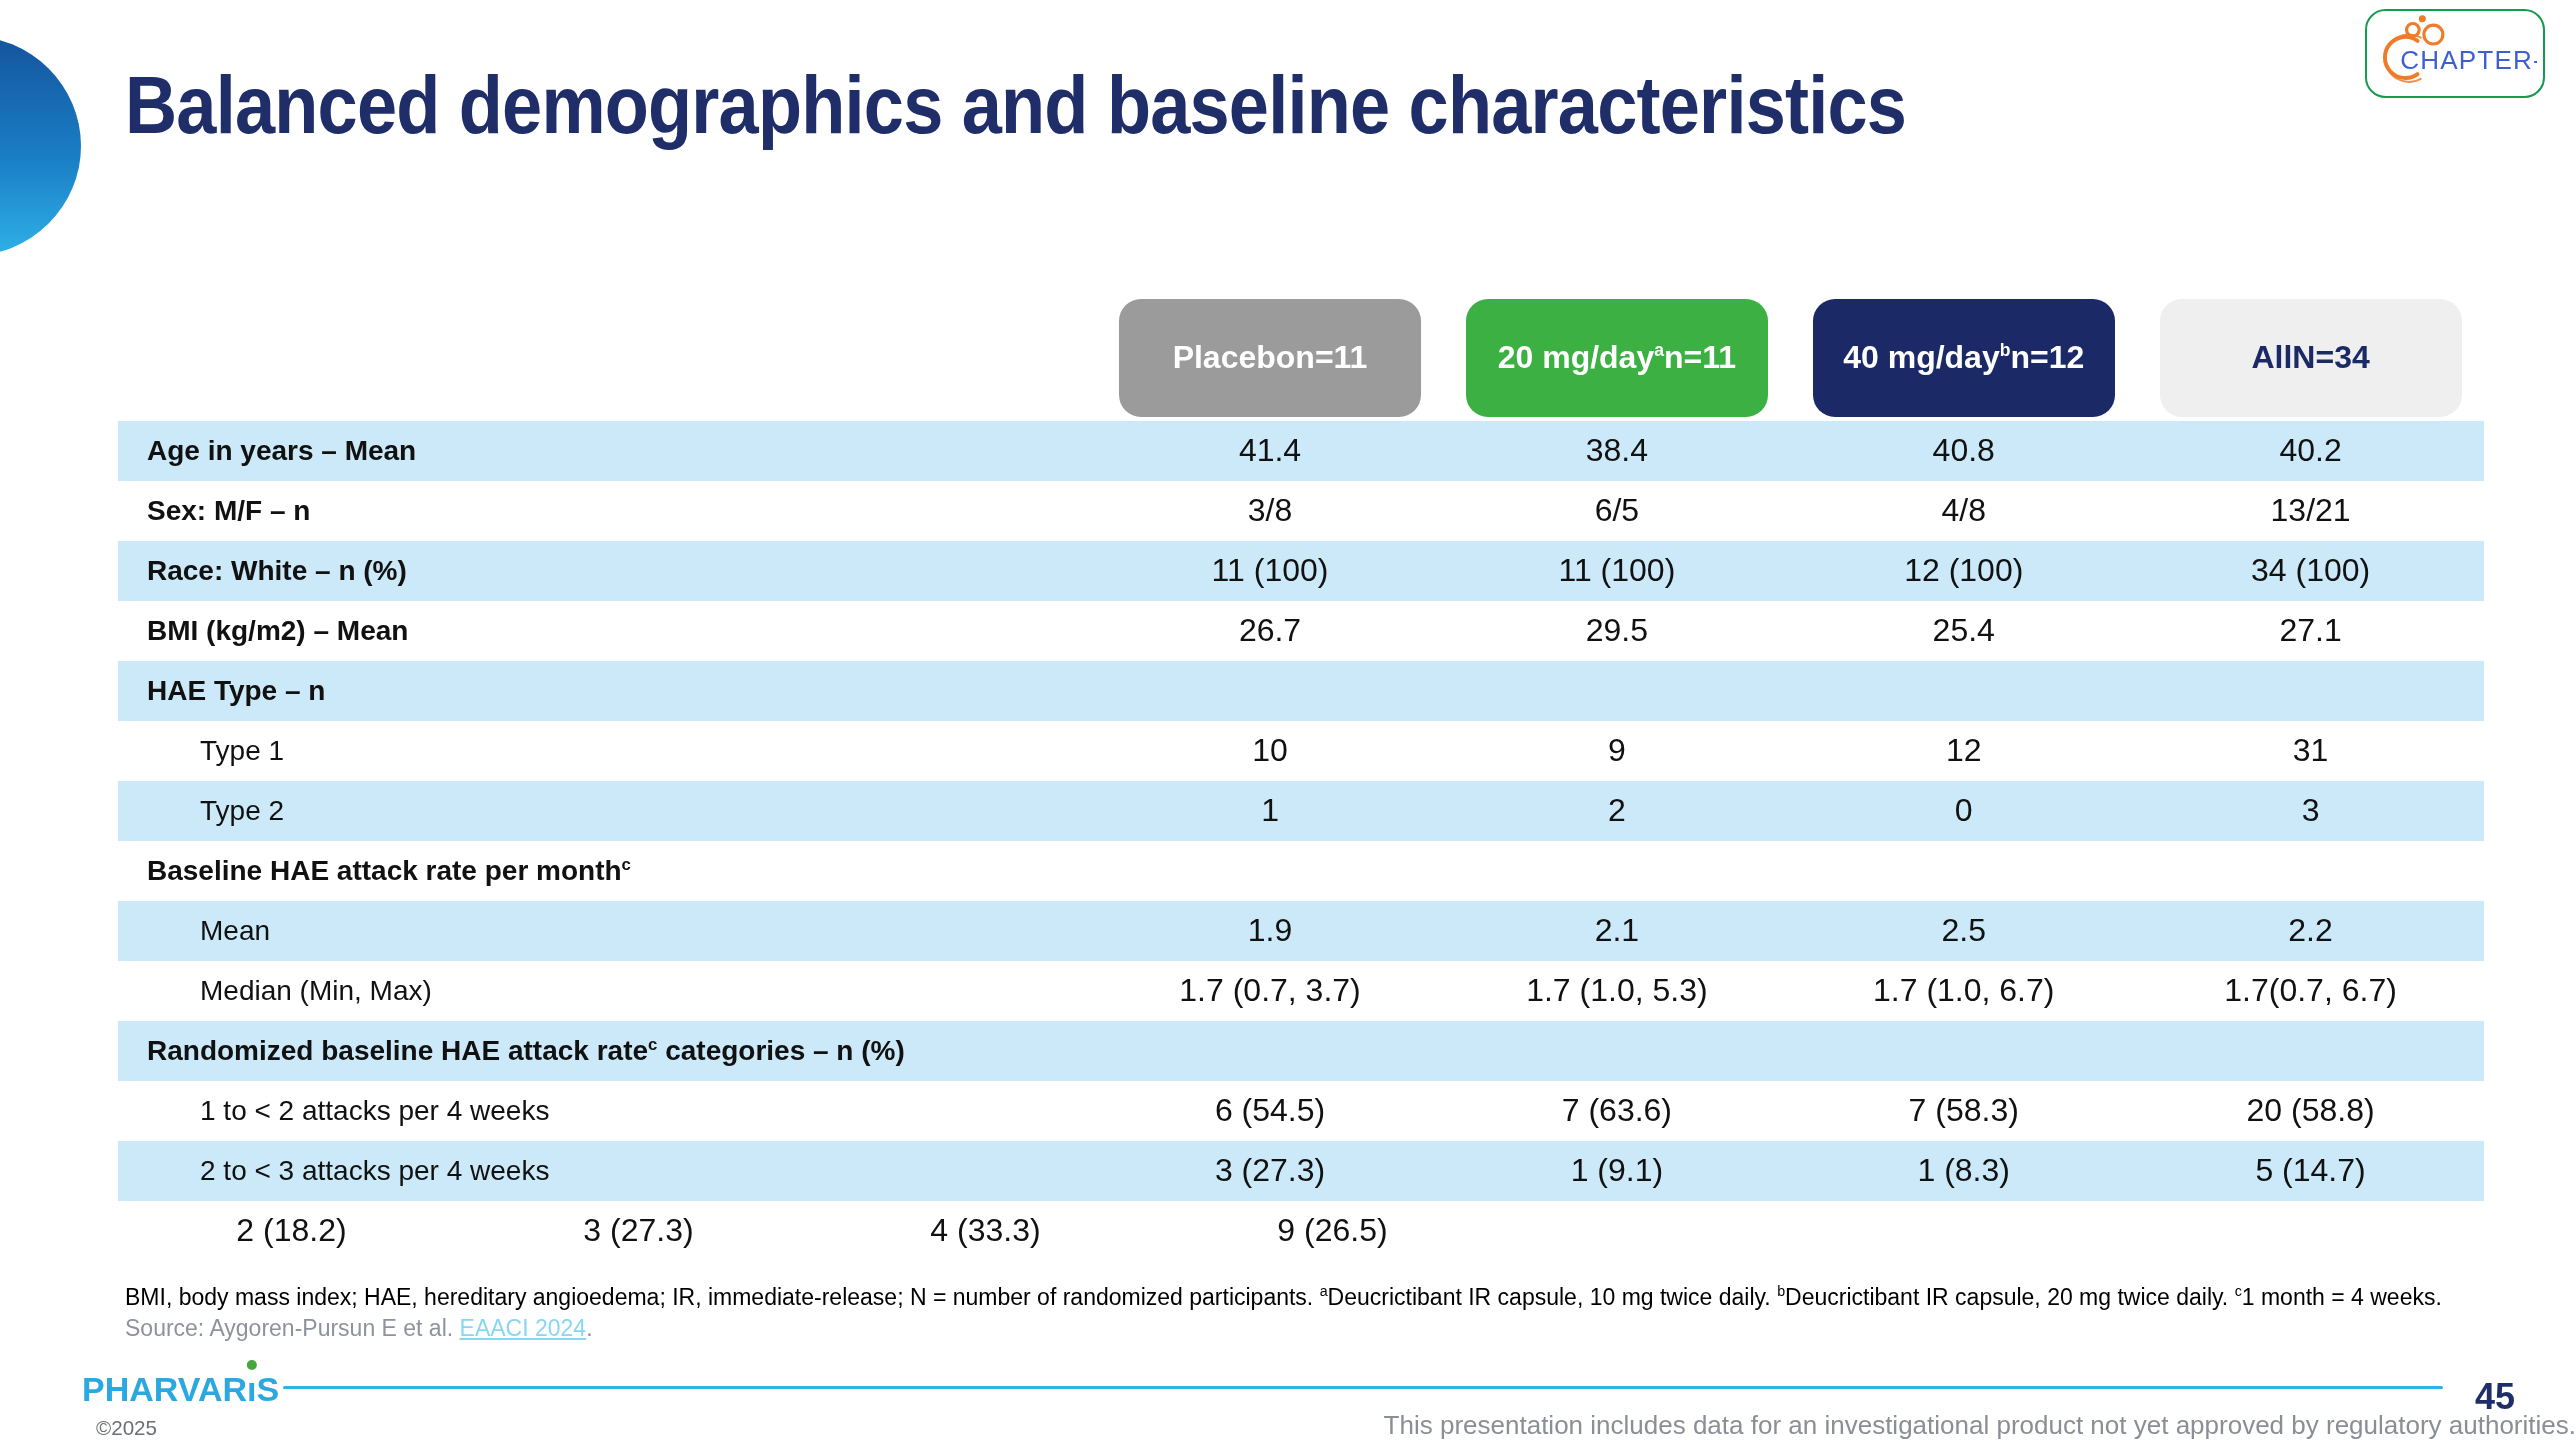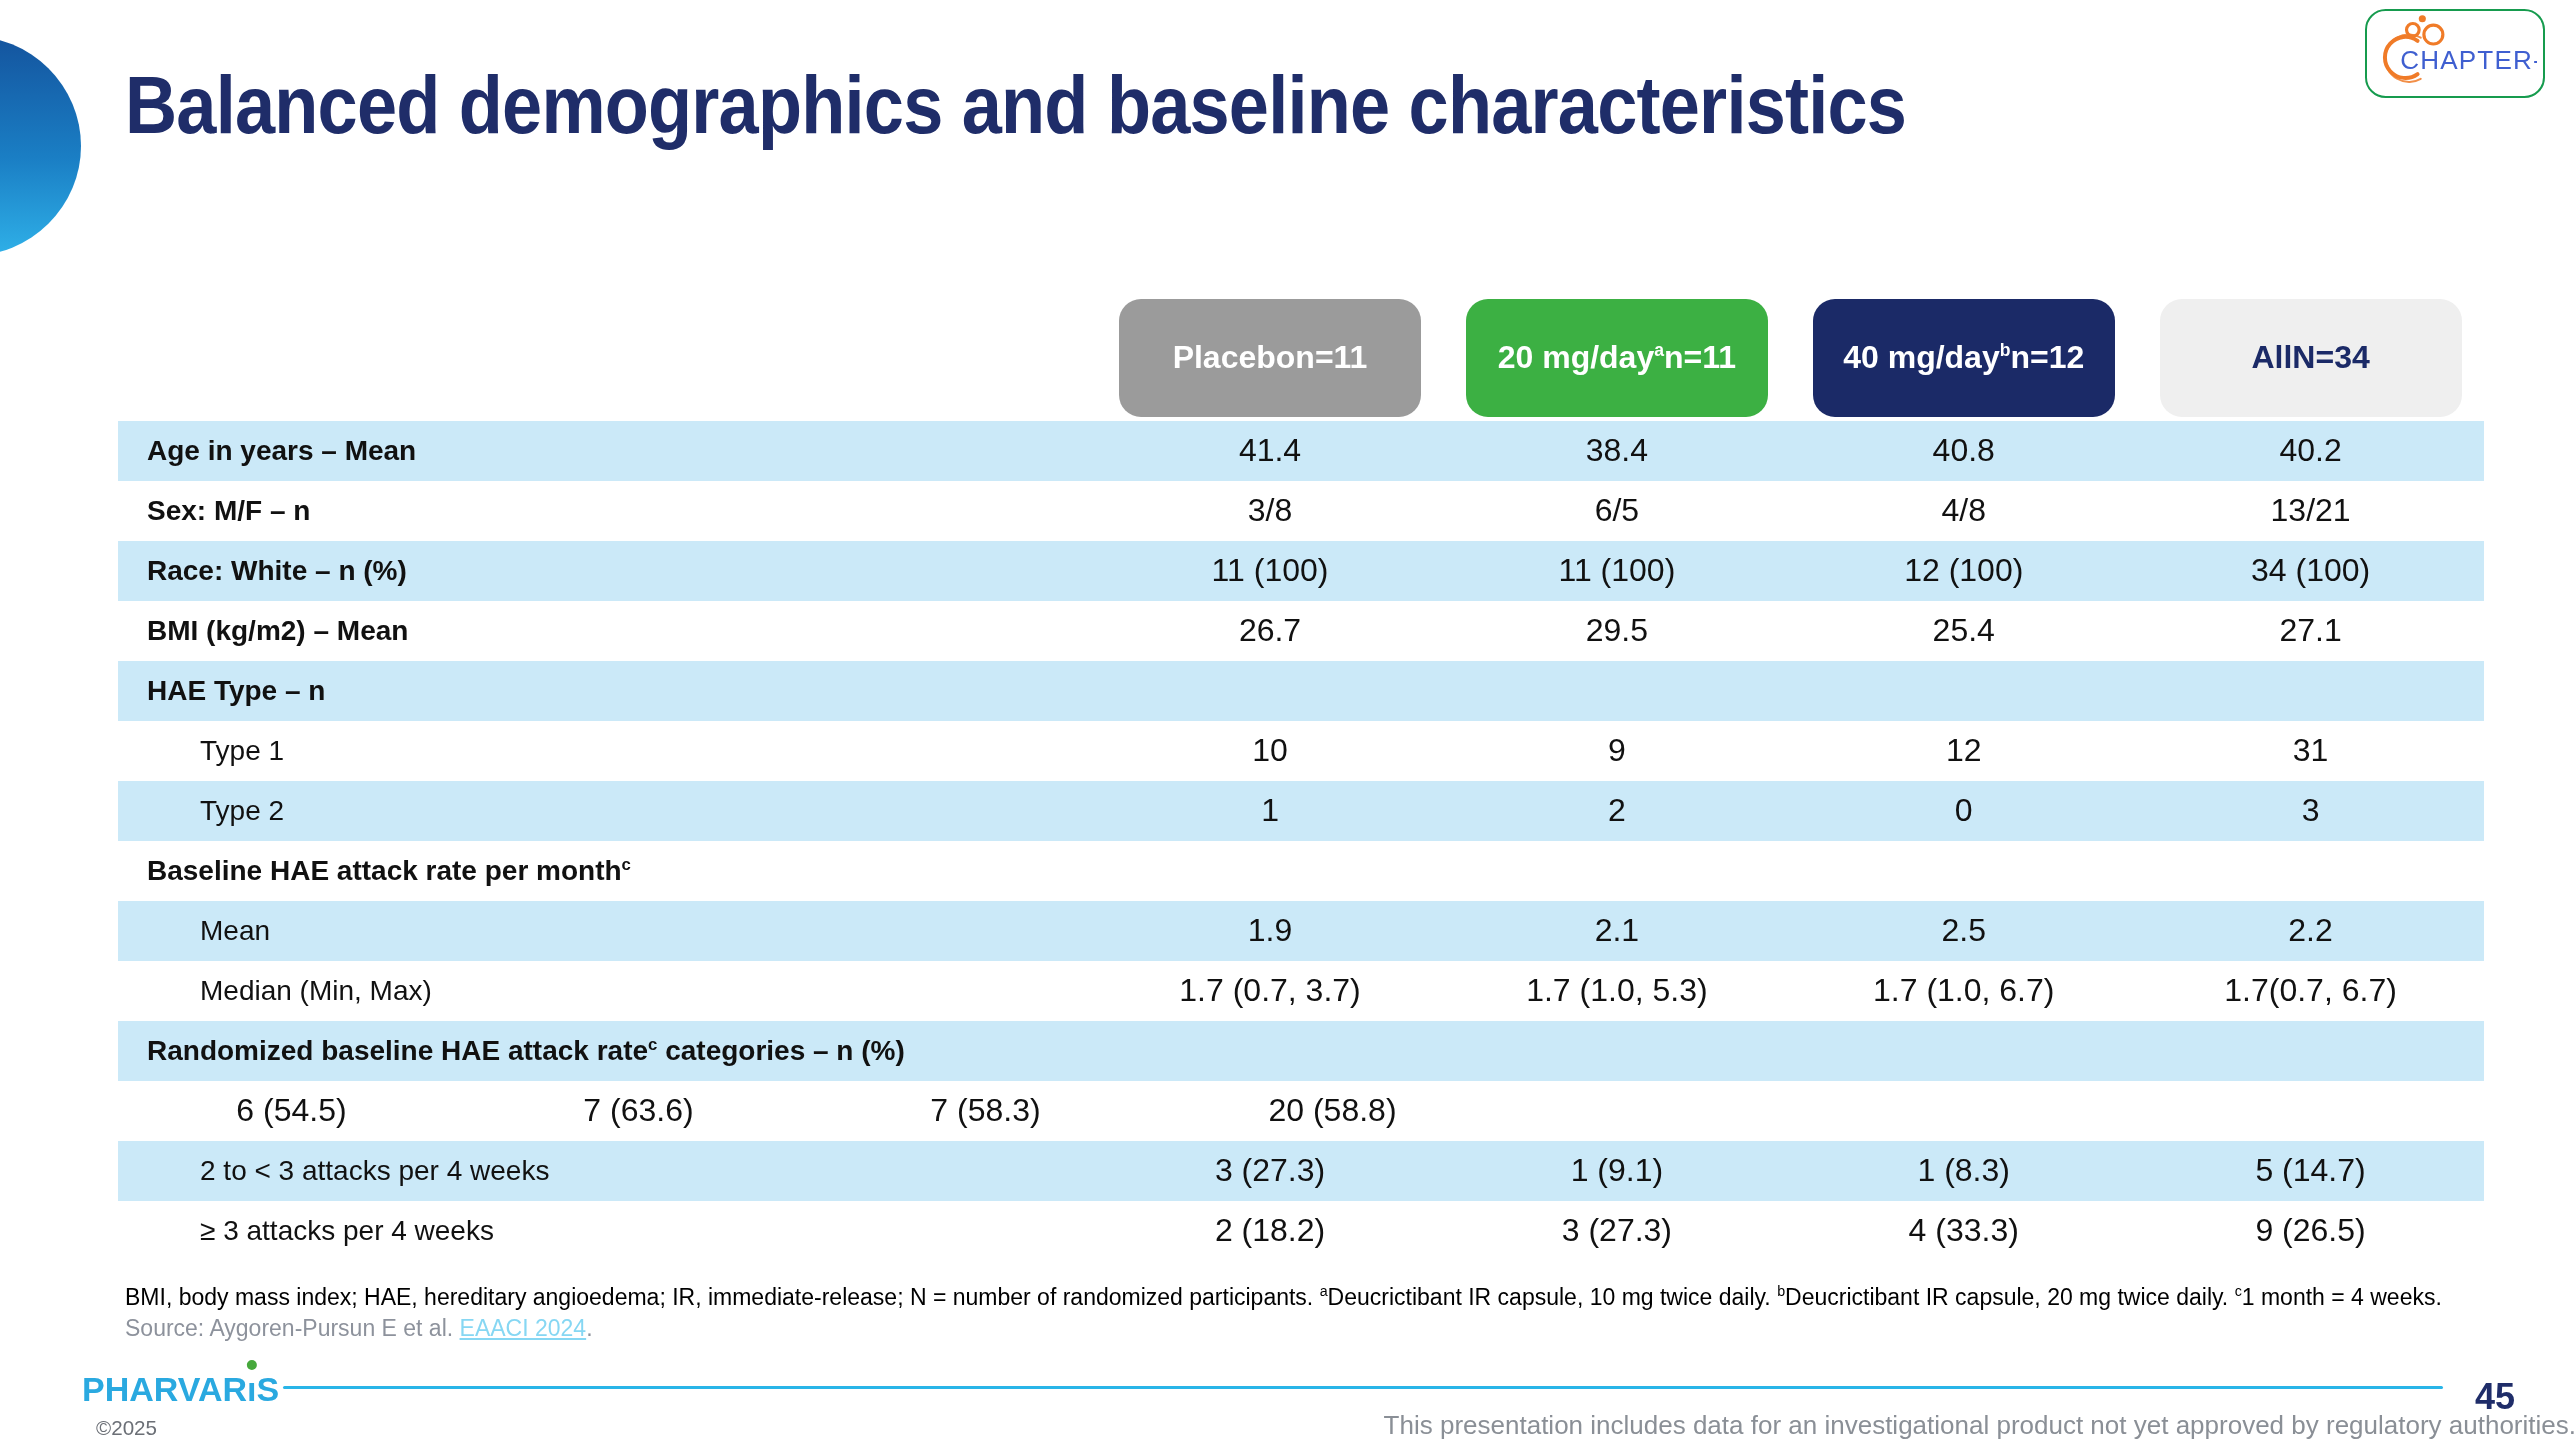--- a/index.html
+++ b/index.html
@@ -189,34 +189,34 @@
           <div class="t-val">1.7(0.7, 6.7)</div>
         </div>
         <div class="t-row shaded">
           <div class="t-label bold">Randomized baseline HAE attack rate<sup>c</sup> categories – n (%)</div>
           <div class="t-val"></div>
           <div class="t-val"></div>
           <div class="t-val"></div>
           <div class="t-val"></div>
         </div>
         <div class="t-row">
+          <div class="t-label indent">1 to &lt; 2 attacks per 4 weeks</div>
           <div class="t-val">6 (54.5)</div>
           <div class="t-val">7 (63.6)</div>
           <div class="t-val">7 (58.3)</div>
           <div class="t-val">20 (58.8)</div>
         </div>
         <div class="t-row shaded">
           <div class="t-label indent">2 to &lt; 3 attacks per 4 weeks</div>
           <div class="t-val">3 (27.3)</div>
           <div class="t-val">1 (9.1)</div>
           <div class="t-val">1 (8.3)</div>
           <div class="t-val">5 (14.7)</div>
         </div>
         <div class="t-row">
-          <div class="t-label indent">≥ 3 attacks per 4 weeks</div>
           <div class="t-val">2 (18.2)</div>
           <div class="t-val">3 (27.3)</div>
           <div class="t-val">4 (33.3)</div>
           <div class="t-val">9 (26.5)</div>
         </div>
       </div>
   </div>
 
   <p class="footnote">BMI, body mass index; HAE, hereditary angioedema; IR, immediate-release; N = number of randomized participants. <sup>a</sup>Deucrictibant IR capsule, 10 mg twice daily. <sup>b</sup>Deucrictibant IR capsule, 20 mg twice daily. <sup>c</sup>1 month = 4 weeks.</p>
 

